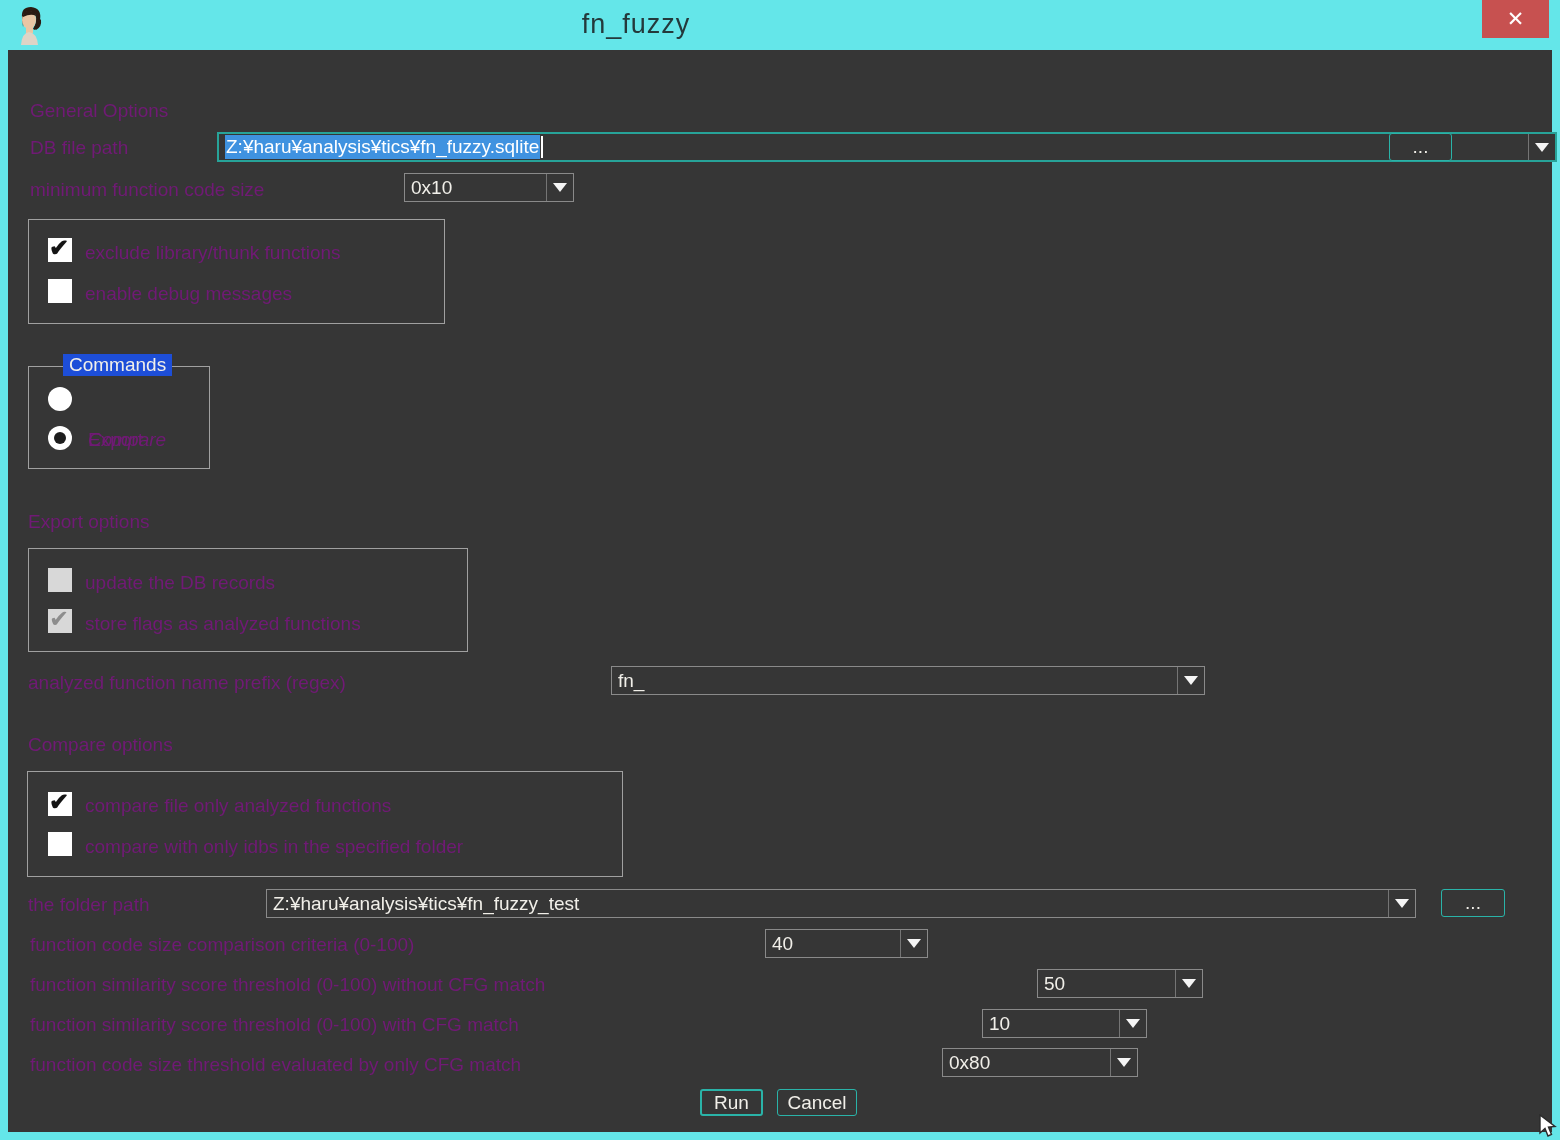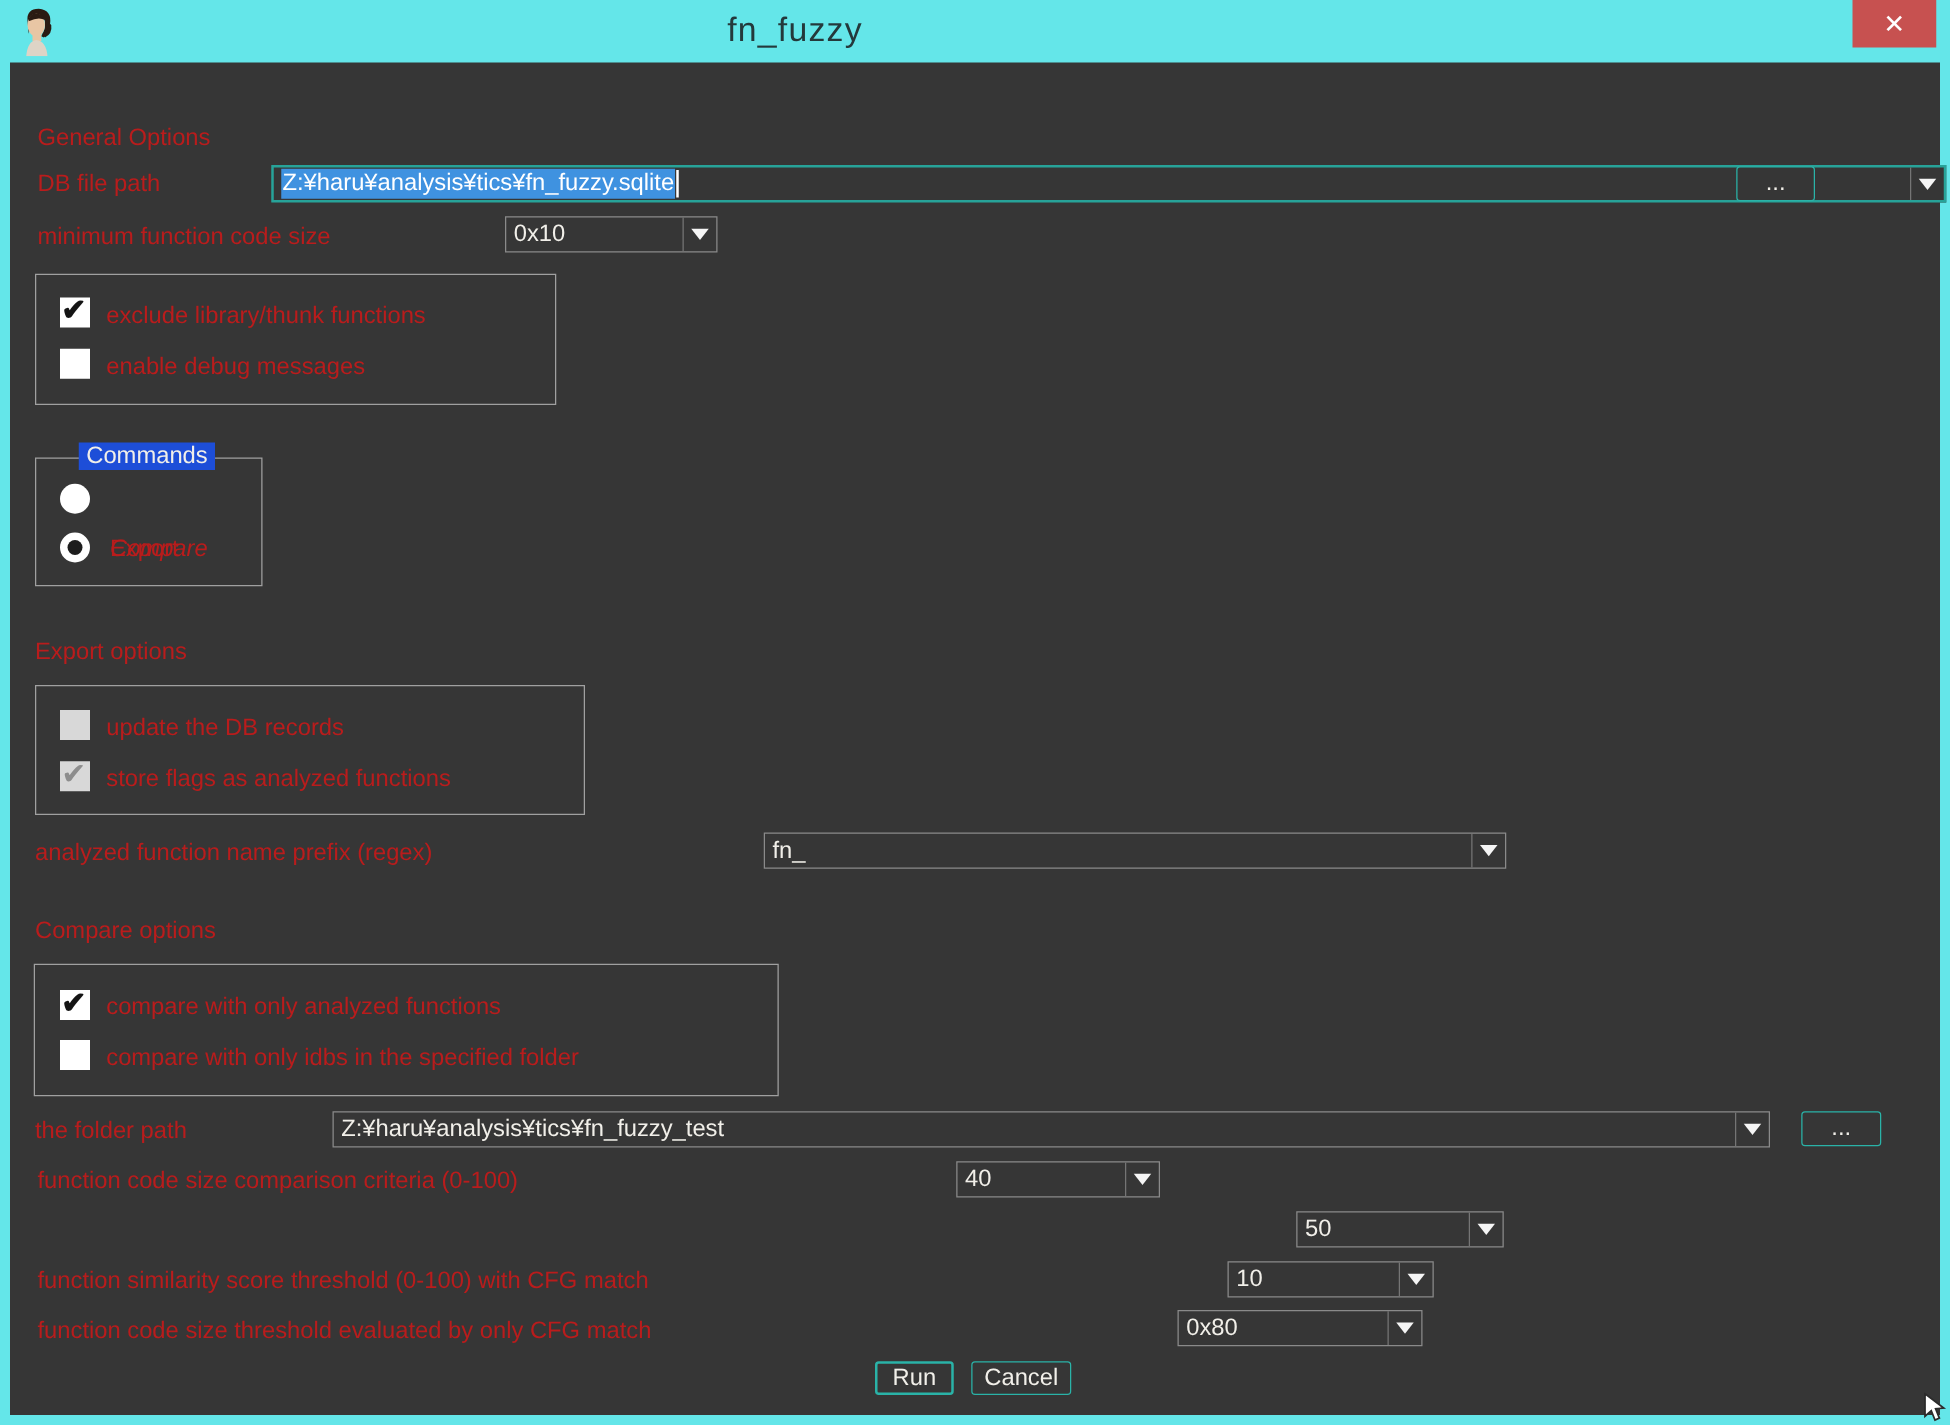--- a/index.html
+++ b/index.html
@@ -15,21 +15,21 @@
     text-align:center; font-size:27px; color:#24393b; letter-spacing:1px;
   }
   .app-icon { position:absolute; left:16px; top:5px; width:28px; height:40px; }
   .close-btn {
     position:absolute; left:1482px; top:0; width:67px; height:38px;
     background:#c75150; color:#ffffff; font-size:21px;
     display:flex; align-items:center; justify-content:center; cursor:default;
   }
   .content { position:absolute; left:8px; top:50px; width:1544px; height:1082px; background:#363636; }
 
-  .lbl { position:absolute; color:#b91c1c; font-size:19px; white-space:nowrap; line-height:25px; }
+  .lbl { position:absolute; color:#701a75; font-size:19px; white-space:nowrap; line-height:25px; }
   .heading { font-size:19px; }
 
   .combo {
     position:absolute; background:#363636; border:1px solid #8a8a8a;
     display:flex; align-items:stretch; color:#f1efe9; font-size:19px;
   }
   .combo.focused { border:2px solid #27a399; }
   .combo-val { flex:1; display:flex; align-items:center; padding-left:6px; overflow:hidden; white-space:nowrap; }
   .combo-arrow {
     width:27px; border-left:1px solid #757575;
@@ -137,41 +137,42 @@
   <div class="combo" style="left:611px;top:666px;width:594px;height:29px;">
     <div class="combo-val">fn_</div>
     <div class="combo-arrow">
         <i class="tri"></i>
       </div>
   </div>
 
   <div class="lbl heading" style="left:28px;top:732px;">Compare options</div>
   <div class="groupbox" style="left:27px;top:771px;width:596px;height:106px;"></div>
   <div class="checkbox checked" style="left:48px;top:792px;"></div>
-  <div class="lbl" style="left:85px;top:793px;">compare with only analyzed functions</div>
+  <div class="lbl" style="left:85px;top:793px;">compare file only analyzed functions</div>
   <div class="checkbox" style="left:48px;top:832px;"></div>
   <div class="lbl" style="left:85px;top:834px;">compare with only idbs in the specified folder</div>
 
   <div class="lbl" style="left:28px;top:892px;">the folder path</div>
   <div class="combo" style="left:266px;top:889px;width:1150px;height:29px;">
     <div class="combo-val">Z:¥haru¥analysis¥tics¥fn_fuzzy_test</div>
     <div class="combo-arrow">
         <i class="tri"></i>
       </div>
   </div>
   <div class="btn" style="left:1441px;top:889px;width:64px;height:28px;">...</div>
 
   <div class="lbl" style="left:30px;top:932px;">function code size comparison criteria (0-100)</div>
   <div class="combo" style="left:765px;top:929px;width:163px;height:29px;">
     <div class="combo-val">40</div>
     <div class="combo-arrow">
         <i class="tri"></i>
       </div>
   </div>
 
+  <div class="lbl" style="left:30px;top:972px;">function similarity score threshold (0-100) without CFG match</div>
   <div class="combo" style="left:1037px;top:969px;width:166px;height:29px;">
     <div class="combo-val">50</div>
     <div class="combo-arrow">
         <i class="tri"></i>
       </div>
   </div>
 
   <div class="lbl" style="left:30px;top:1012px;">function similarity score threshold (0-100) with CFG match</div>
   <div class="combo" style="left:982px;top:1009px;width:165px;height:29px;">
     <div class="combo-val">10</div>

